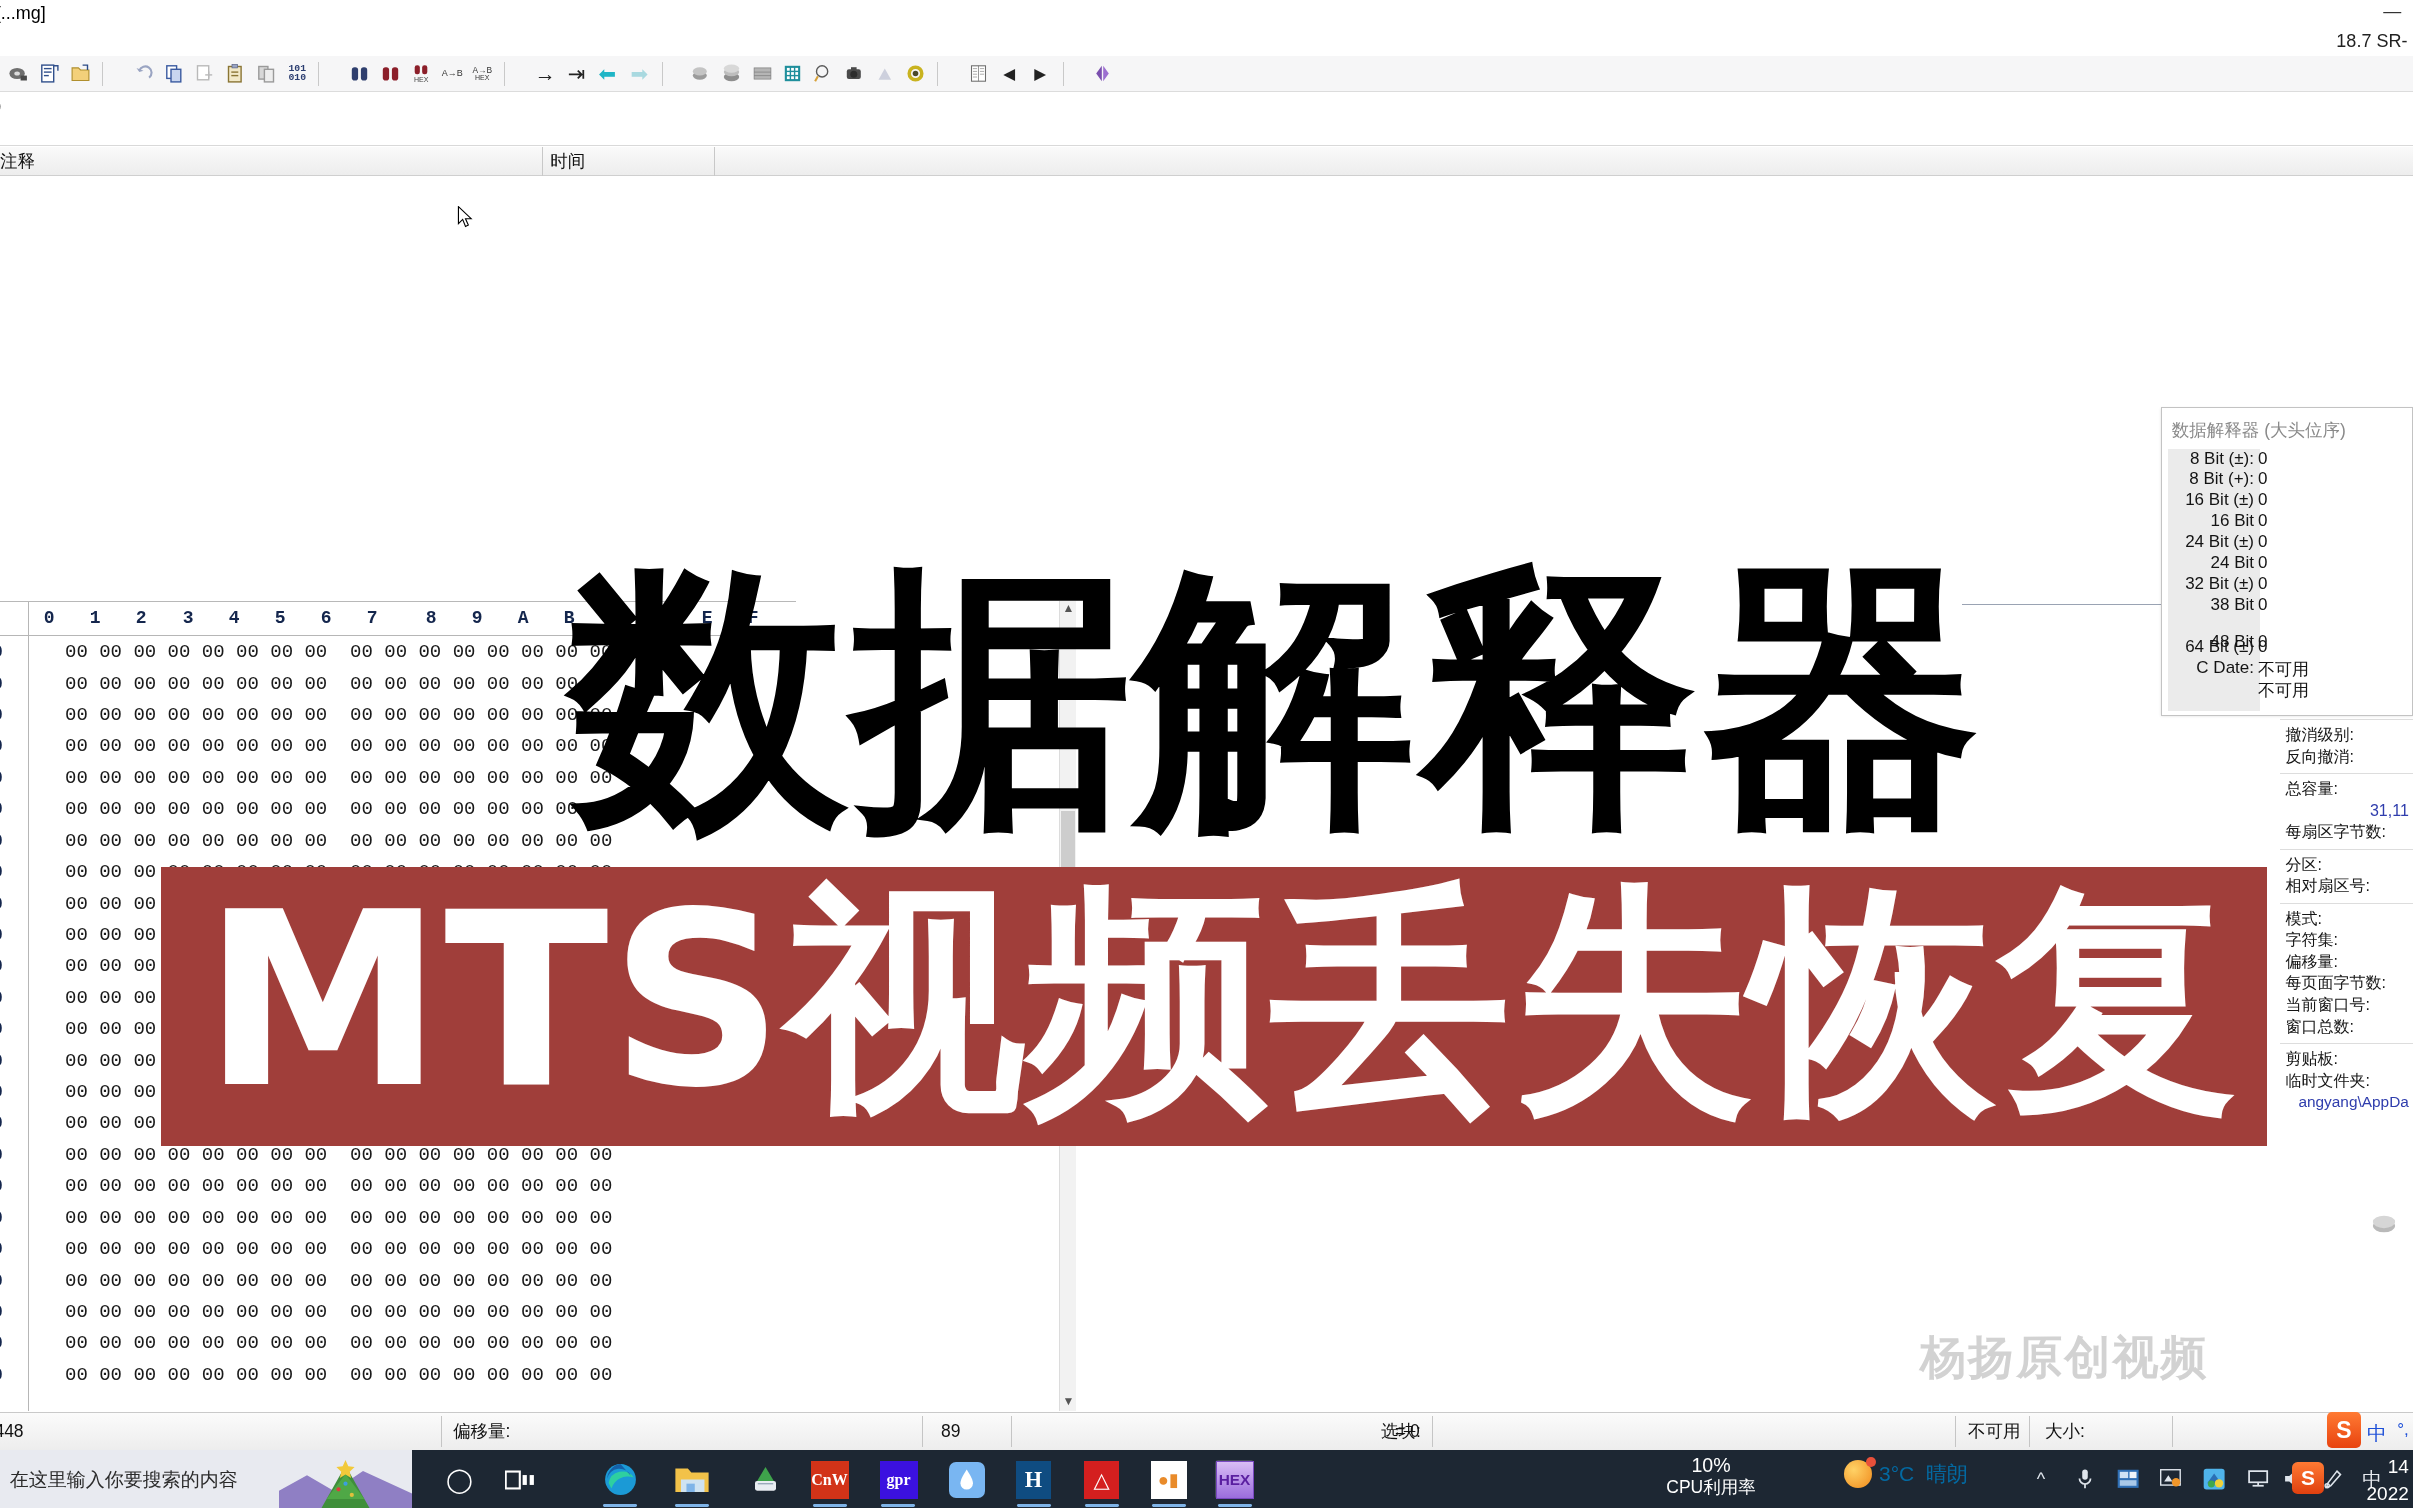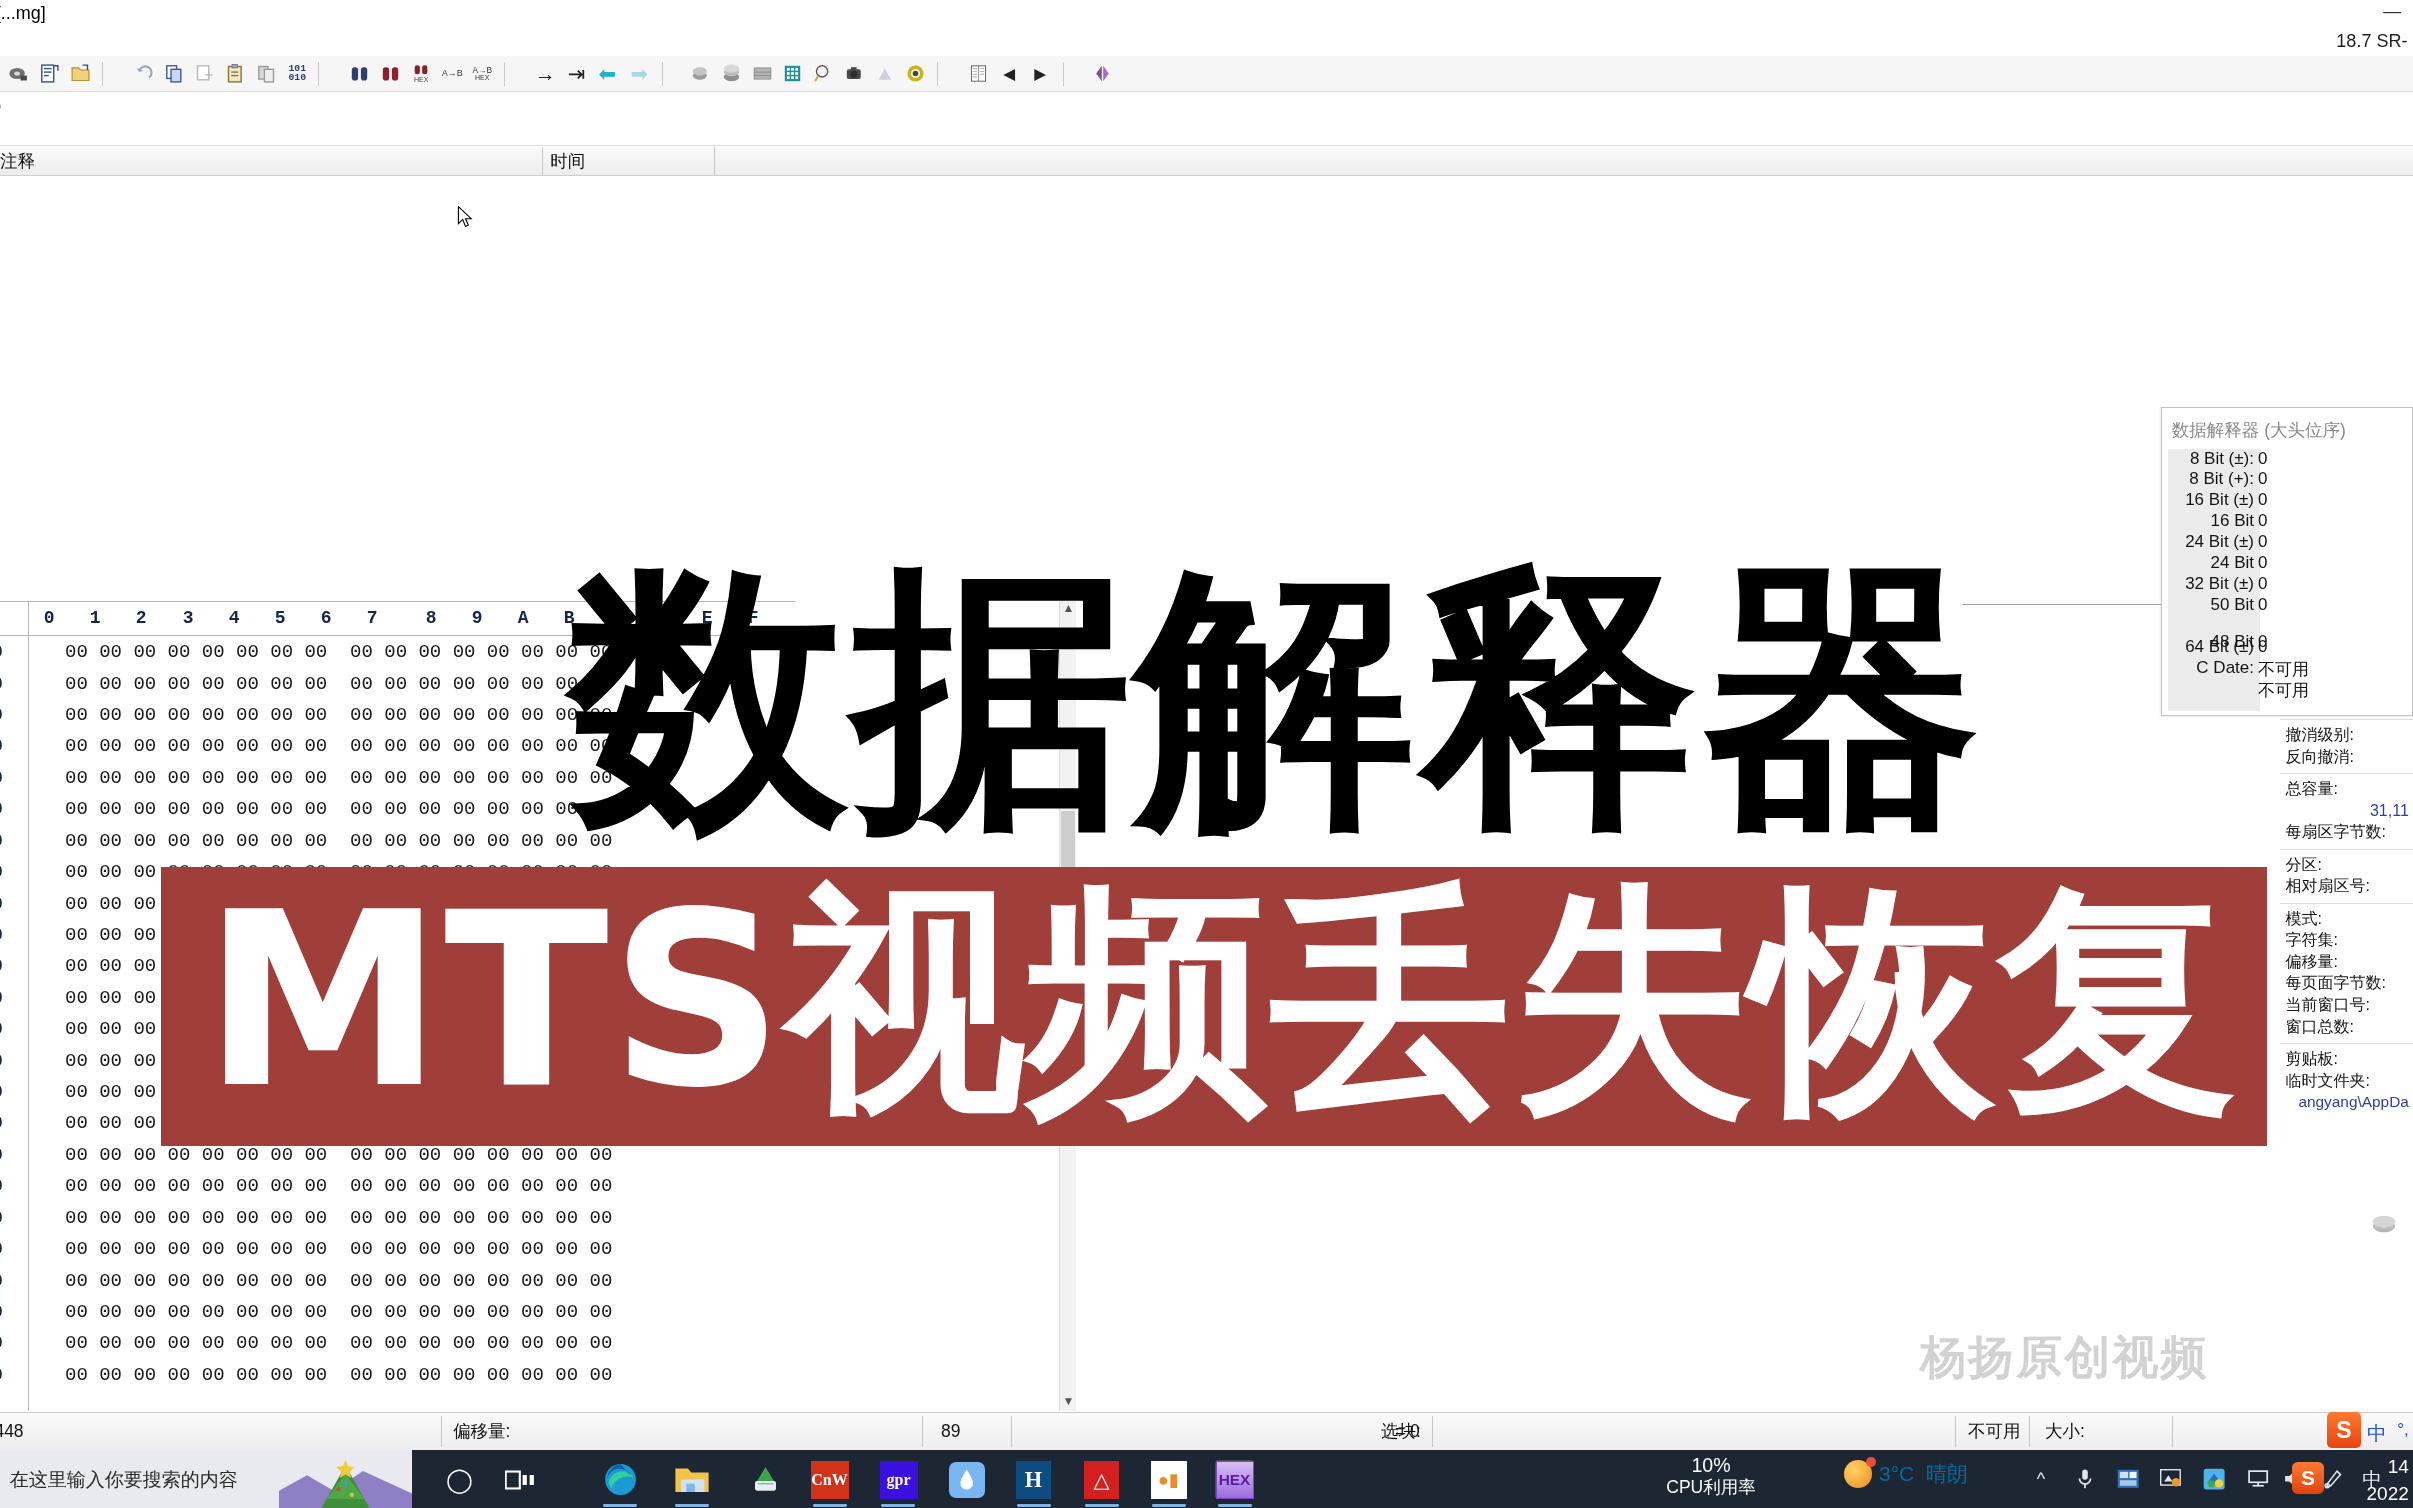--- a/index.html
+++ b/index.html
@@ -546,21 +546,21 @@
         </div>
         <div class="di-row" style="top: 145px;">
           <span class="di-lbl">24 Bit</span>
           <span class="di-val">0</span>
         </div>
         <div class="di-row" style="top: 166px;">
           <span class="di-lbl">32 Bit (±)</span>
           <span class="di-val">0</span>
         </div>
         <div class="di-row" style="top: 187px;">
-          <span class="di-lbl">50 Bit</span>
+          <span class="di-lbl">38 Bit</span>
           <span class="di-val">0</span>
         </div>
         <div class="di-row" style="top: 224px;">
           <span class="di-lbl">48 Bit</span>
           <span class="di-val">0</span>
         </div>
         <div class="di-row" style="top: 229px;">
           <span class="di-lbl">64 Bit (±)</span>
           <span class="di-val">0</span>
         </div>

